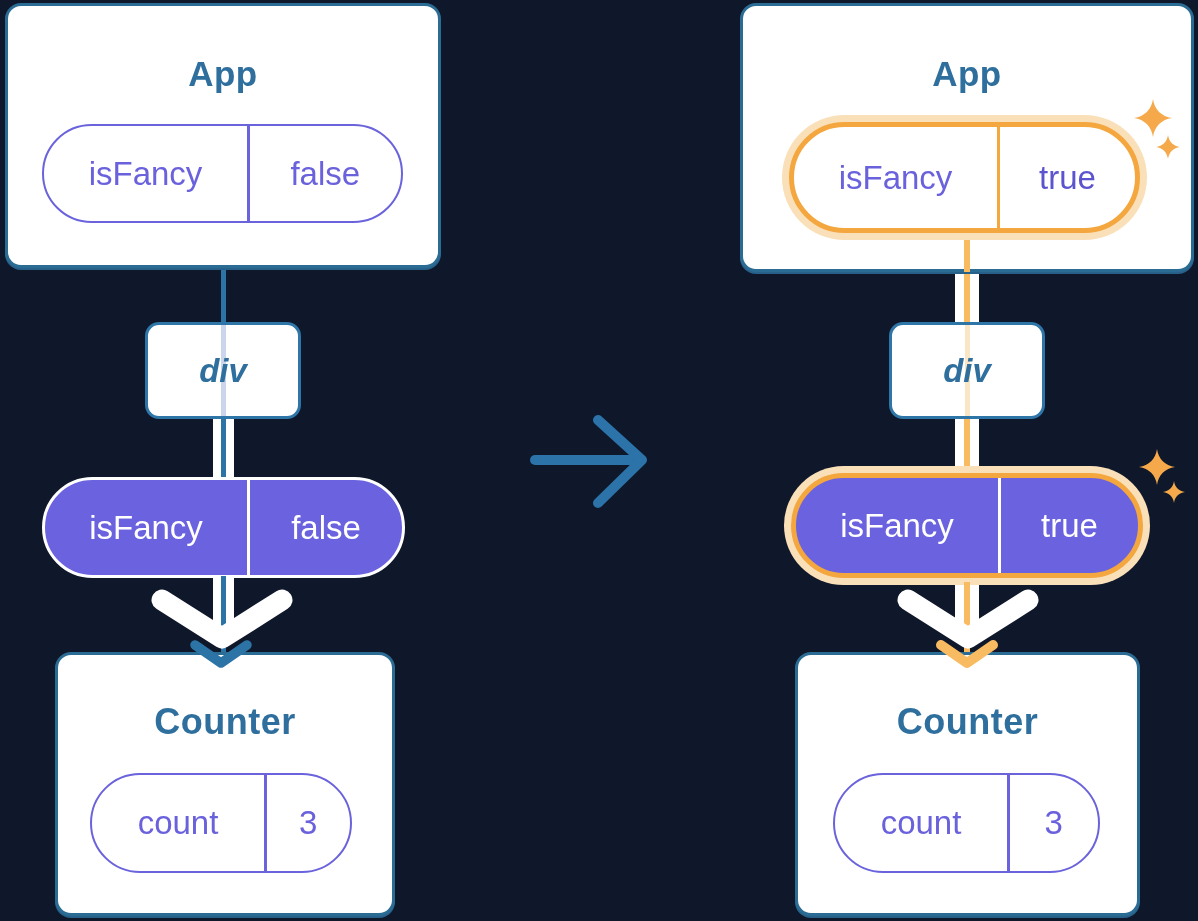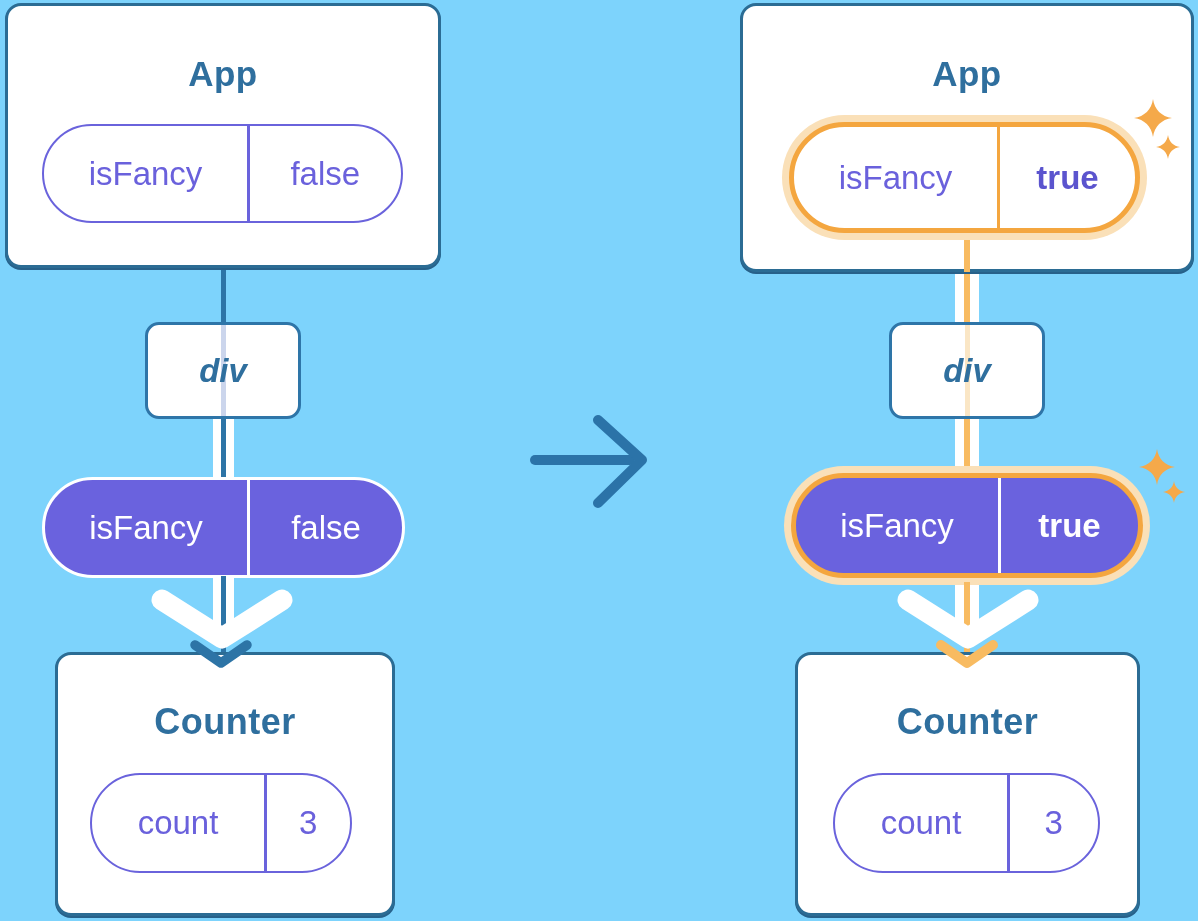--- a/index.html
+++ b/index.html
@@ -1,17 +1,17 @@
 <!DOCTYPE html>
 <html><head>
 <meta charset="utf-8">
 <style>
   html,body{margin:0;padding:0;background:#4C6673;}
   .canvas{
-    position:relative;width:1198px;height:921px;background:#7dd3fc;overflow:hidden;
+    position:relative;width:1198px;height:921px;background:#0f172a;overflow:hidden;
     font-family:"Liberation Sans", sans-serif;
   }
   
   .card{
     position:absolute;background:#fff;border:3px solid #2B6C94;border-radius:16px;
     box-shadow:0 2px 0 #27618a;box-sizing:border-box;
   }
   .card-title{
     position:absolute;text-align:center;font-size:35px;font-weight:600;color:#2F6F9E;
     line-height:38px;letter-spacing:.5px;
@@ -29,21 +29,21 @@
   .pill-hl-outline{
     background:#fff;border:5px solid #F4A63F;color:#6A61DC;
     box-shadow:0 0 0 7px #FAE0B8;
   }
   .pill-hl-outline .divider{width:3px;background:#F4A63F;}
   .pill-hl-solid{
     background:#6A62DE;border:5px solid #F4A63F;color:#ffffff;
     box-shadow:0 0 0 7px #FAE0B8;
   }
   .pill-hl-solid .divider{width:3px;background:#ffffff;}
-  .bold-val{font-weight:700;}
+  .bold-val{font-weight:400;}
   .hl-val-text{color:#5B54CE;}
   
   .node-box{
     position:absolute;background:#fff;border:3px solid #2E75A8;border-radius:14px;
     box-sizing:border-box;display:flex;align-items:center;justify-content:center;
     font-size:33px;font-weight:600;color:#2F6F9E;
   }
   .node-box .through{position:absolute;top:0;bottom:0;left:50%;width:5px;margin-left:-2.5px;z-index:0;}
   .node-box span{position:relative;z-index:1;font-style:italic;}
   .through-lavender{background:#CBD5EC;}

